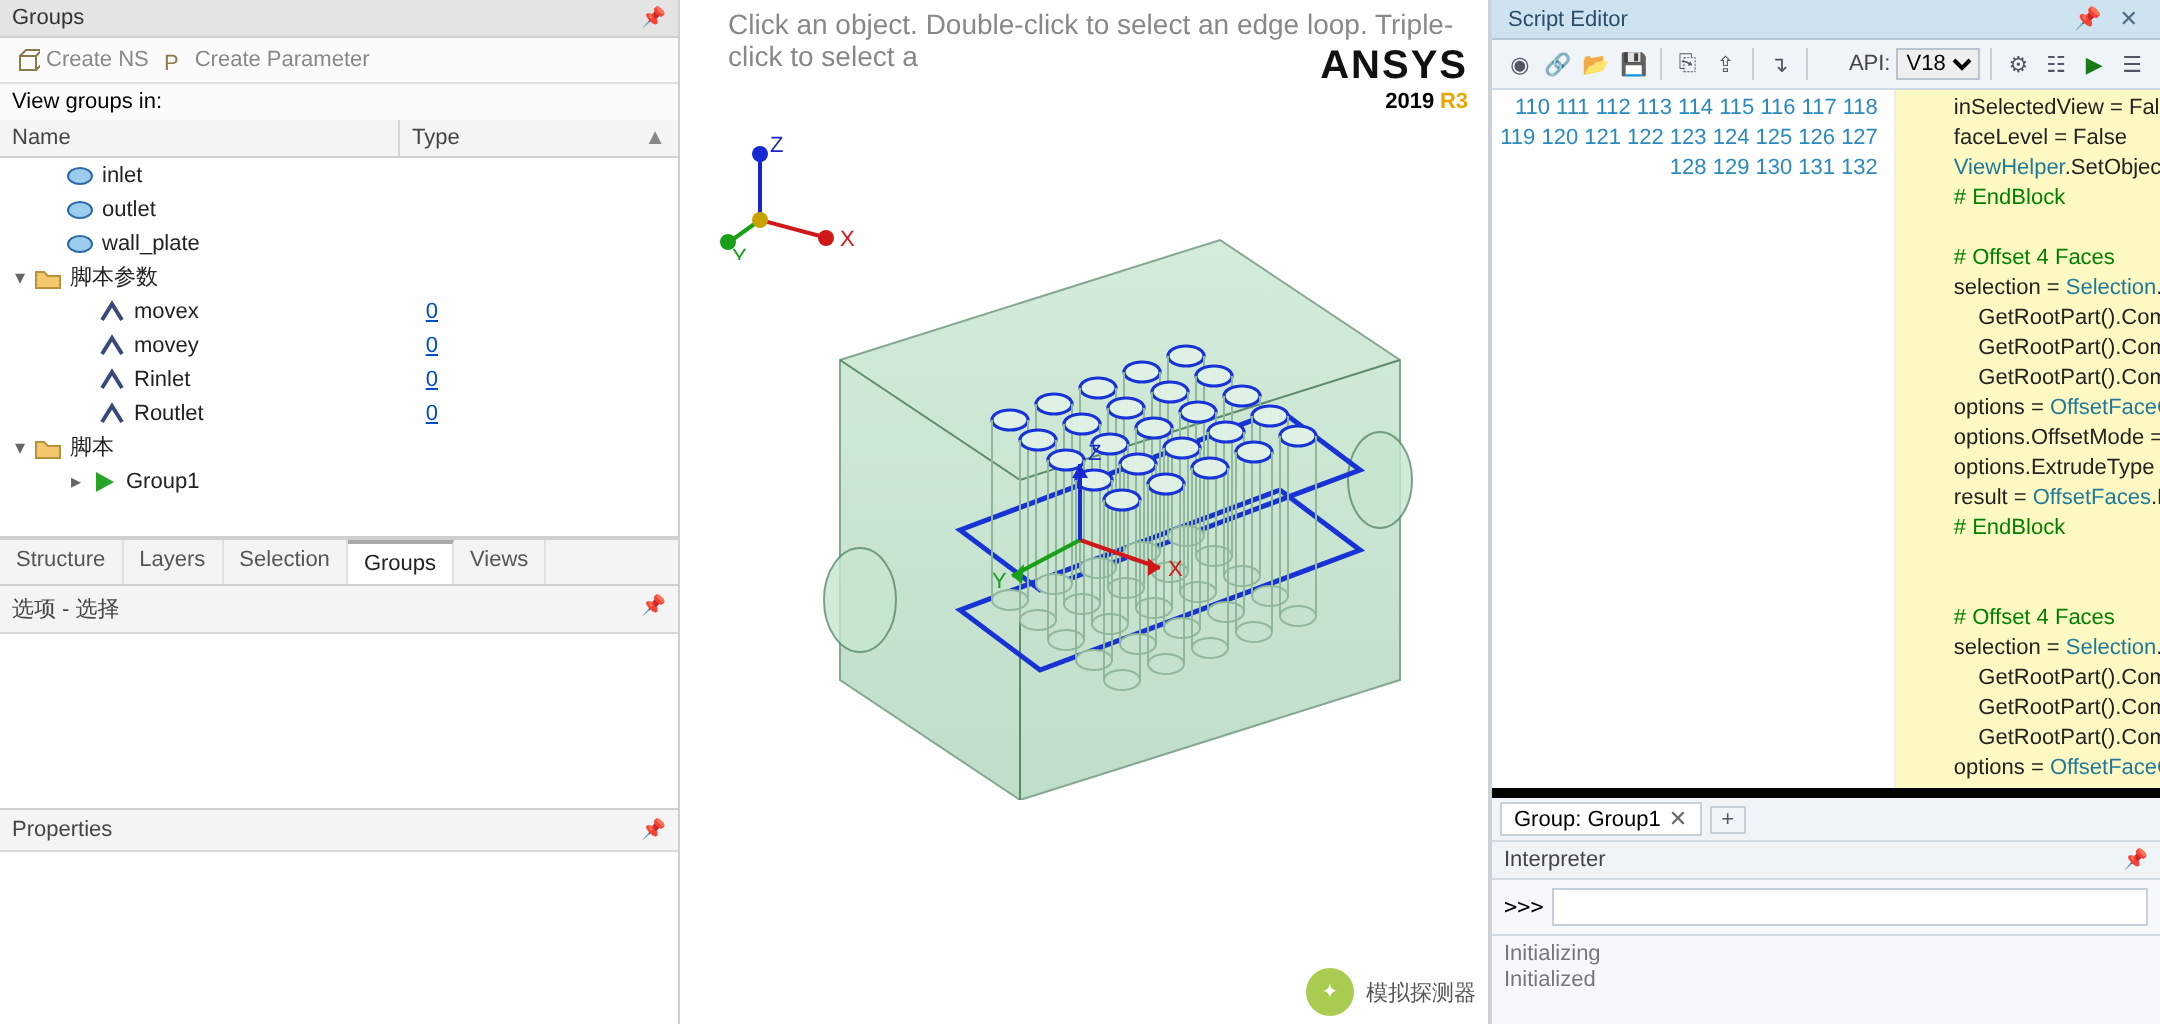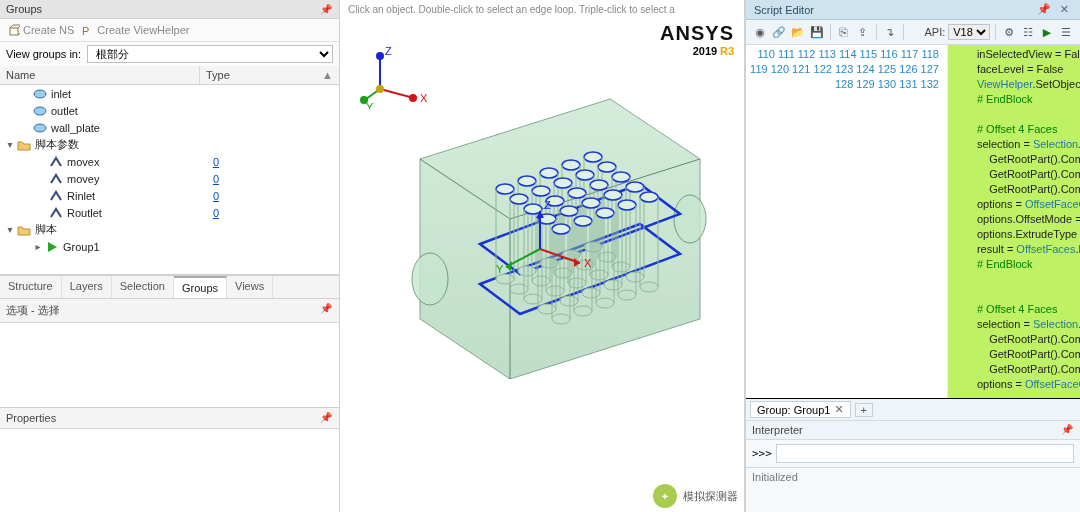--- a/index.html
+++ b/index.html
@@ -29,46 +29,46 @@
   .row .val { margin-left:auto; margin-right:120px; color:#004fc2; text-decoration:underline; }
   .tabstrip { display:flex; border-top:1px solid #d0d0d0; border-bottom:1px solid #d0d0d0; background:#f4f4f4; }
   .tab { padding:4px 8px; color:#555; border-right:1px solid #e0e0e0; cursor:pointer; }
   .tab.active { background:#fff; color:#222; border-top:2px solid #aaa; }
   .section-header { padding:4px 6px; color:#444; background:#f4f4f4; border-bottom:1px solid #d8d8d8; display:flex; justify-content:space-between; }
   .options-area { flex:1; background:#fff; border-bottom:1px solid #d0d0d0; }
   .properties-area { flex:1; background:#fff; }
 
   
   .center { flex:1; background:#fff; position:relative; border-right:1px solid #d0d0d0; display:flex; flex-direction:column; }
-  .instr { color:#888; padding:4px 8px; font-size:10px; }
+  .instr { color:#888; padding:4px 8px; font-size:14px;margin-left:16px; }
   .brand { position:absolute; top:22px; right:10px; text-align:right; }
   .brand .name { font-weight:900; font-size:20px; letter-spacing:1px; color:#111; }
   .brand .ver { font-size:10px; font-weight:bold; }
   .brand .ver .r3 { color:#e9a600; }
   .viewport { flex:1; position:relative; }
   .viewport svg { position:absolute; top:20px; left:20px; }
   .triad { position:absolute; bottom:10px; left:20px; }
   .watermark { position:absolute; bottom:4px; right:6px; display:flex; align-items:center; gap:6px; opacity:0.9; color:#444; font-size:14px; }
   .wave { width:24px; height:24px; border-radius:50%; background:#9ec73d; display:flex; align-items:center; justify-content:center; color:#fff; font-size:10px; }
 
   
   .right { width: 335px; background:#f6f9fb; display:flex; flex-direction:column; border-left:1px solid #c9d4de; }
   .se-title { background:#cfe2f0; color:#2a4d66; padding:3px 8px; display:flex; justify-content:space-between; align-items:center; border-bottom:1px solid #b5c8d6; }
   .se-title .ctrls span { padding:0 3px; color:#4a6b85; cursor:pointer; }
   .se-toolbar { display:flex; align-items:center; gap:3px; padding:3px 6px; background:#eef4f8; border-bottom:1px solid #d0dbe3; flex-wrap:nowrap; }
   .se-toolbar .tbtn { width:18px; height:18px; display:flex; align-items:center; justify-content:center; color:#556; cursor:pointer; border-radius:2px; }
   .se-toolbar .sep { width:1px; height:16px; background:#c6d0d8; margin:0 2px; }
   .se-toolbar .api-label { color:#444; margin-left:16px; }
   .se-toolbar select { font-size:11px; border:1px solid #b8c4ce; }
-  .editor { flex:1; overflow:hidden; background:#bef264; font-family: Consolas, monospace; font-size:11.5px; display:flex;gap:25px; }
+  .editor { flex:1; overflow:hidden; background:#fef9c3; font-family: Consolas, monospace; font-size:11.5px; display:flex;gap:25px; }
   .gutter { background:#fff; color:#2a8ac0; text-align:right; padding:2px 8px 2px 4px; border-right:1px solid #eee; line-height:15px; }
   .code { padding:2px 4px; white-space:pre; line-height:15px; color:#222; overflow:hidden; }
   .kw-comment { color:#008000; }
   .kw-type { color:#1f7a99; }
-  .group-tab-row { display:flex; align-items:center; background:#eef4f8; border-top:1px solid #000000; border-bottom:1px solid #d0dbe3; padding:2px 4px; gap:4px; }
+  .group-tab-row { display:flex; align-items:center; background:#eef4f8; border-top:5px solid #000000; border-bottom:1px solid #d0dbe3; padding:2px 4px; gap:4px; }
   .group-tab { background:#fff; border:1px solid #c6d0d8; padding:1px 6px; display:flex; align-items:center; gap:4px; }
   .group-tab .x { color:#666; cursor:pointer; }
   .plus-tab { border:1px solid #c6d0d8; padding:0 5px; cursor:pointer; color:#556; }
   .interp-title { padding:3px 6px; color:#444; background:#eef4f8; border-bottom:1px solid #d0dbe3; display:flex; justify-content:space-between; }
   .interp-input { display:flex; align-items:center; padding:4px 6px; gap:4px; border-bottom:1px solid #d0dbe3; }
   .interp-input input { flex:1; border:1px solid #c6d0d8; padding:2px 4px; font-family:Consolas,monospace; }
   .interp-log { padding:3px 6px; font-family:Consolas,monospace; font-size:10.5px; line-height:13px; height:44px; overflow:hidden; }
   .interp-log .blue { color:#1638c0; }
   .interp-log .grey { color:#777; }
 
@@ -89,26 +89,25 @@
         <svg class="mini-icon">
             <rect x="2" y="4" width="8" height="7" fill="none" stroke="#8a7a4a"></rect>
             <path d="M2 4 L5 1 L13 1 L10 4 M13 1 L13 8 L10 11" fill="none" stroke="#8a7a4a"></path>
           </svg>
         <span>Create NS</span>
       </button>
       <button class="link-btn">
         <svg class="mini-icon">
             <text x="0" y="11" font-size="12" fill="#8a7a4a">P</text>
           </svg>
-        <span>Create ViewHelper</span>
+        <span>Create Parameter</span>
       </button>
     </div>
     <div class="filter-row">
       <span>View groups in:</span>
-      <select><option>根部分</option></select>
     </div>
     <div class="tree-header">
       <div class="th name">Name</div>
       <div class="th type">
           <span>Type</span>
           <span style="color:#888">▲</span>
         </div>
     </div>
     <div class="tree">
 
@@ -529,17 +528,18 @@
     </div>
     <div class="interp-title">
       <span>Interpreter</span>
       <span class="pin">📌</span>
     </div>
     <div class="interp-input">
       <span style="font-family:Consolas,monospace">&gt;&gt;&gt;</span>
       <input style="">
     </div>
     <div class="interp-log">
+      <div class="grey">Initializing</div>
       <div class="grey">Initialized</div>
     </div>
   </div>
 
 </div>
 
 </body></html>

